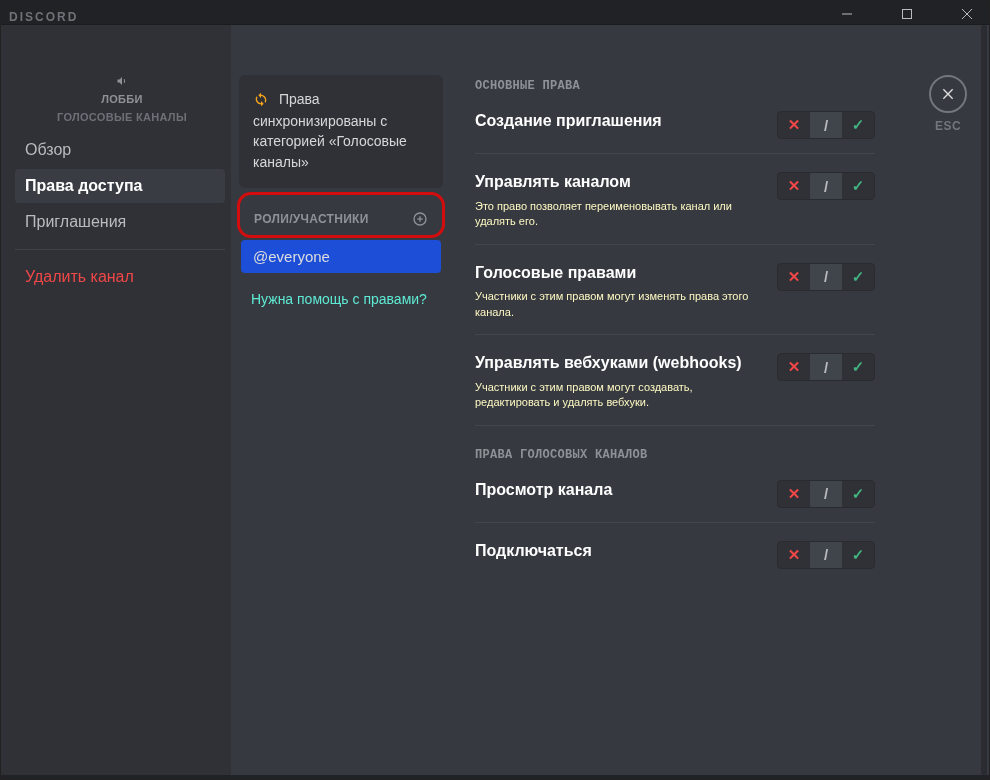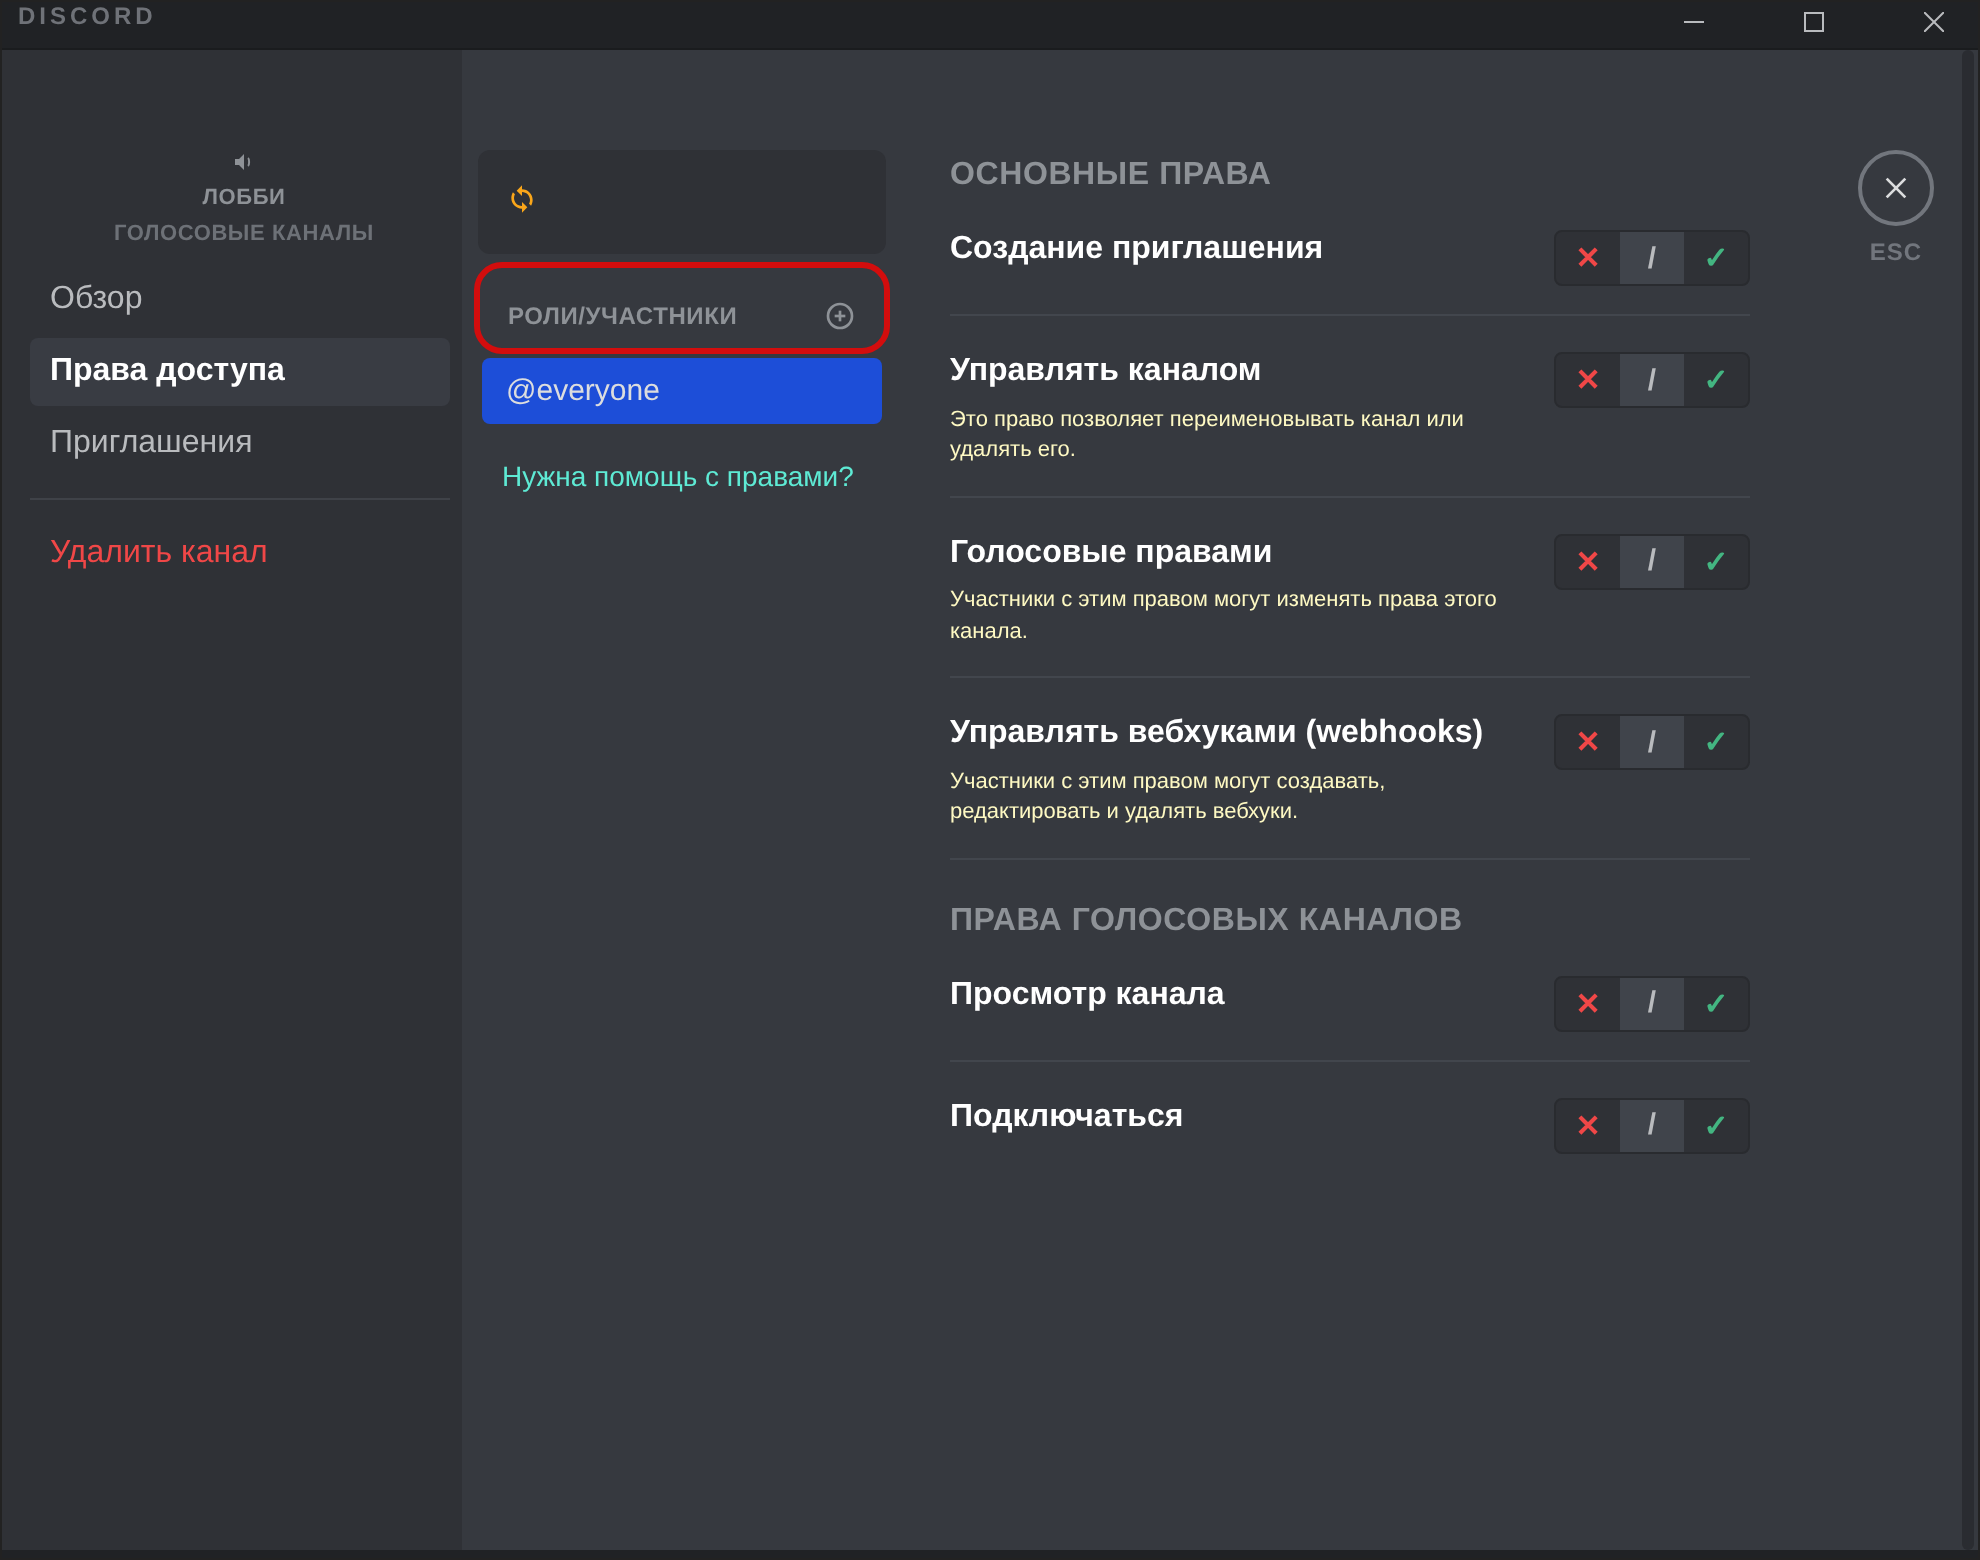--- a/index.html
+++ b/index.html
@@ -1,21 +1,21 @@
 <!DOCTYPE html>
 <html><head>
 <meta charset="utf-8">
 <style>
   * { box-sizing: border-box; margin: 0; padding: 0; }
   html, body { width: 990px; height: 780px; overflow: hidden; font-family: "Segoe UI", Arial, sans-serif; background: #000; }
   .window {
     position: absolute; inset: 0; border: 1px solid #222; background: #202225;
   }
   .titlebar {
-    height: 24px; background: #202225; display: flex; align-items: flex-start;
+    height: 24px; background: #202225; display: flex; align-items: flex-end;
     padding: 0 8px; border-bottom: 1px solid #1a1c1e; gap: 32px;
   }
   .titlebar .brand { color: #6f7278; font-weight: 700; letter-spacing: 2px; font-size: 12px; }
   .titlebar .spacer { flex: 1; }
   .titlebar .winbtn { width: 28px; height: 20px; display: flex; align-items: center; justify-content: center; color: #b9bbbe; }
   .titlebar .winbtn svg { width: 10px; height: 10px; }
   .app {
     position: absolute; left: 0; right: 0; top: 24px; bottom: 4px;
     background: #36393f; display: flex;
   }
@@ -64,22 +64,23 @@
   }
   .help-link {
     color: #5eead4; font-size: 14px; padding: 18px 12px 0 12px; display: block;
   }
 
   .perms-col {
     flex: 1; padding: 50px 24px 0 24px; overflow: hidden; position: relative;
   }
   .perms-inner { height: 100%; overflow-y: auto; padding-right: 90px; }
   .perms-col h4.group {
-    color: #8e9297; font-size: 16px; font-weight: 700; letter-spacing: .3px;
+    color: #8e9297; font-size: 12px; font-weight: 700; letter-spacing: .3px;
     margin: 4px 0 18px 0;
+    font-family: Liberation Mono, monospace;
   }
   .perm {
     display: flex; align-items: flex-start; justify-content: space-between;
     margin-bottom: 14px;
   }
   .perm .label-wrap { flex: 1; padding-right: 16px; }
   .perm .perm-title { color: #fff; font-size: 16px; font-weight: 600; line-height: 1.3; }
   .perm .perm-desc { color: #fef9c3; font-size: 11px; line-height: 1.4; margin-top: 6px; max-width: 330px; }
   .tri {
     display: flex; background: #2f3136; border-radius: 4px; overflow: hidden; height: 28px;
@@ -156,20 +157,21 @@
       <div class="nav-item danger"><span>Удалить канал</span></div>
     </aside>
 
     <div class="roles-col">
       <div class="sync-card">
         <span class="sync-icon">
           <svg width="16" height="16" viewBox="0 0 24 24">
               <path d="M12 4V1L8 5l4 4V6c3.3 0 6 2.7 6 6 0 1-.3 2-.7 2.8l1.5 1.5C19.5 15 20 13.6 20 12c0-4.4-3.6-8-8-8zM6.7 7.7L5.2 6.2C4.5 7.5 4 9 4 10.5 4 14.9 7.6 18.5 12 18.5v3l4-4-4-4v3c-3.3 0-6-2.7-6-6 0-1 .3-2 .7-2.8z" fill="#faa61a"></path>
             </svg>
         </span>
+        <span class="sync-text">Права синхронизированы с категорией «Голосовые каналы»</span>
       </div>
 
       <div class="highlight-ring">
         <div class="roles-header">
           <span>РОЛИ/УЧАСТНИКИ</span>
           <span class="plus">
             <svg width="16" height="16" viewBox="0 0 24 24">
                 <circle cx="12" cy="12" r="9" fill="none" stroke="currentColor" stroke-width="2"></circle>
                 <line x1="12" y1="8" x2="12" y2="16" stroke="currentColor" stroke-width="2"></line>
                 <line x1="8" y1="12" x2="16" y2="12" stroke="currentColor" stroke-width="2"></line>

